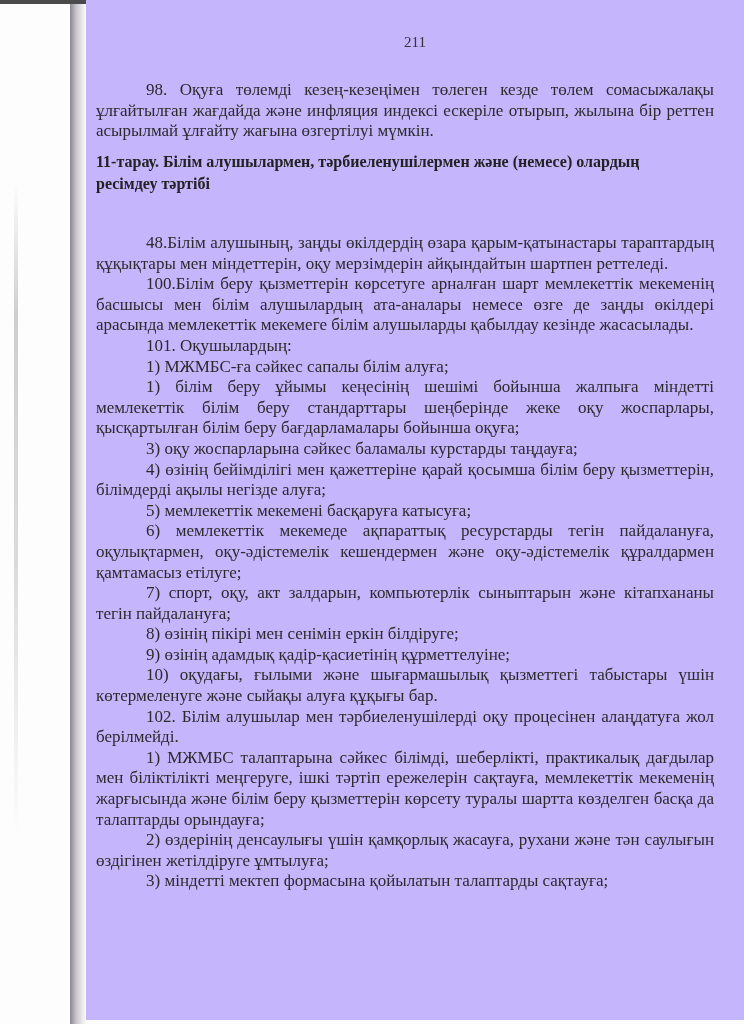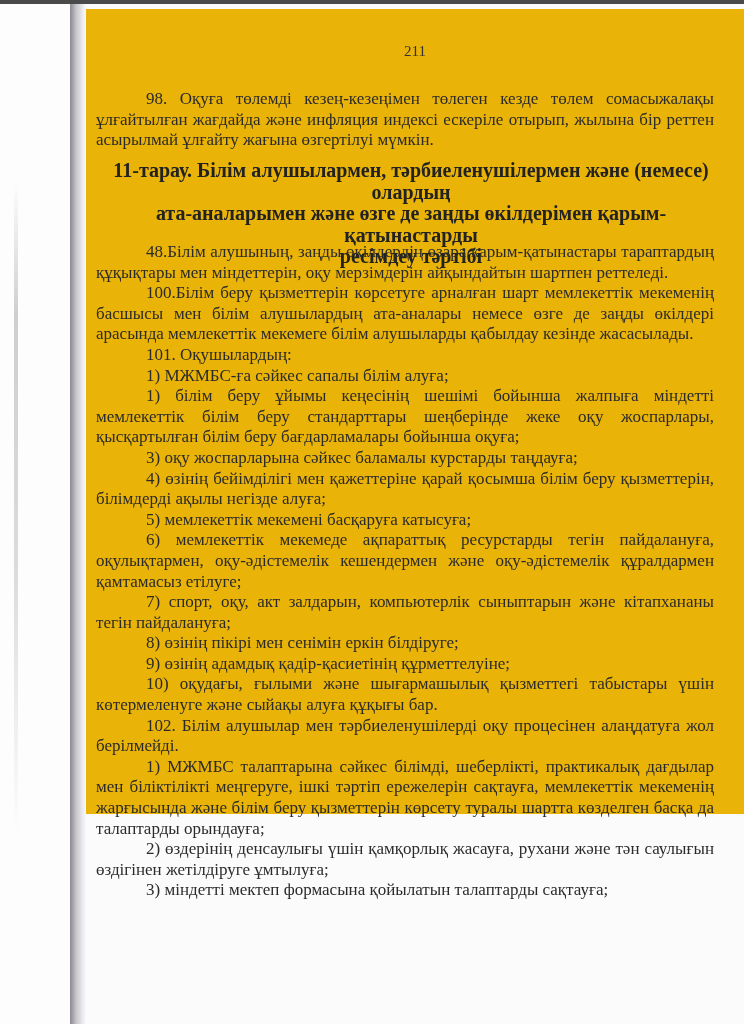--- a/index.html
+++ b/index.html
@@ -8,46 +8,45 @@
       background: #fbfbfb;
       font-family: "Liberation Serif", "DejaVu Serif", serif;
       color: #2b2b2b;
     }
     .top-edge { position: absolute; left: 0; top: 0; width: 744px; height: 4px; background: #4a4a4a; }
     .left-strip { position: absolute; left: 0; top: 4px; width: 70px; height: 1020px; background: #fdfdfd; }
     .left-strip-mark { position: absolute; left: 14px; top: 180px; width: 4px; height: 650px;
       background: linear-gradient(to bottom, rgba(120,120,130,0) 0%, rgba(120,120,130,0.35) 20%, rgba(120,120,130,0.25) 60%, rgba(120,120,130,0) 100%); }
     .gutter { position: absolute; left: 70px; top: 4px; width: 16px; height: 1020px;
       background: linear-gradient(to right, #8a8890 0%, #c9c6cc 40%, #ecebee 80%, #fafafa 100%); }
-    .page { position: absolute; left: 86px; top: 9px; width: 658px; height: 805px; background: #eab308; }
+    .page { position: absolute; left: 86px; top: 0; width: 658px; height: 1020px; background: #c4b5fd; }
     .page-number { position: absolute; left: 0; width: 658px; top: 34px; text-align: center; font-size: 15px; color: #333; }
     .text-block { position: absolute; left: 10px; width: 618px; font-size: 17px; line-height: 20.6px; text-align: justify; }
     .p { margin: 0; }
     .indent { text-indent: 50px; }
-    .heading { position: absolute; left: 10px; width: 630px; top: 151px; text-align: center; font-weight: bold; font-size: 20px; line-height: 21.5px; color: #222; }
+    .heading { position: absolute; left: 10px; width: 630px; top: 151px; font-weight: bold; font-size: 16px; line-height: 21.5px; color: #222; }
   </style>
 </head>
 <body>
 
 <div class="top-edge"></div>
 <div class="left-strip">
   <div class="left-strip-mark"></div>
 </div>
 <div class="gutter"></div>
 
 <div class="page">
   <div class="page-number">211</div>
 
   <div class="text-block" style="top:80px;">
     <p class="p indent">98. Оқуға төлемді кезең-кезеңімен төлеген кезде төлем сомасыжалақы ұлғайтылған жағдайда және инфляция индексі ескеріле отырып, жылына бір реттен асырылмай  ұлғайту жағына өзгертілуі мүмкін.</p>
   </div>
 
   <div class="heading">
     <div>11-тарау. Білім алушылармен, тәрбиеленушілермен және (немесе) олардың</div>
-    <div>ата-аналарымен және өзге де заңды өкілдерімен қарым-қатынастарды</div>
     <div>ресімдеу тәртібі</div>
   </div>
 
   <div class="text-block" style="top:233px;">
     <p class="p indent">48.Білім алушының, заңды өкілдердің өзара қарым-қатынастары тараптардың құқықтары мен міндеттерін, оқу мерзімдерін айқындайтын шартпен реттеледі.</p>
     <p class="p indent">100.Білім беру қызметтерін көрсетуге арналған шарт мемлекеттік мекеменің басшысы мен білім алушылардың ата-аналары немесе өзге де заңды өкілдері арасында мемлекеттік мекемеге білім алушыларды қабылдау кезінде жасасылады.</p>
     <p class="p indent">101. Оқушылардың:</p>
     <p class="p indent">1) МЖМБС-ға сәйкес сапалы білім алуға;</p>
     <p class="p indent">1) білім беру ұйымы кеңесінің шешімі бойынша жалпыға міндетті мемлекеттік білім беру стандарттары шеңберінде жеке оқу жоспарлары, қысқартылған білім беру бағдарламалары бойынша оқуға;</p>
     <p class="p indent">3) оқу жоспарларына сәйкес баламалы курстарды таңдауға;</p>

